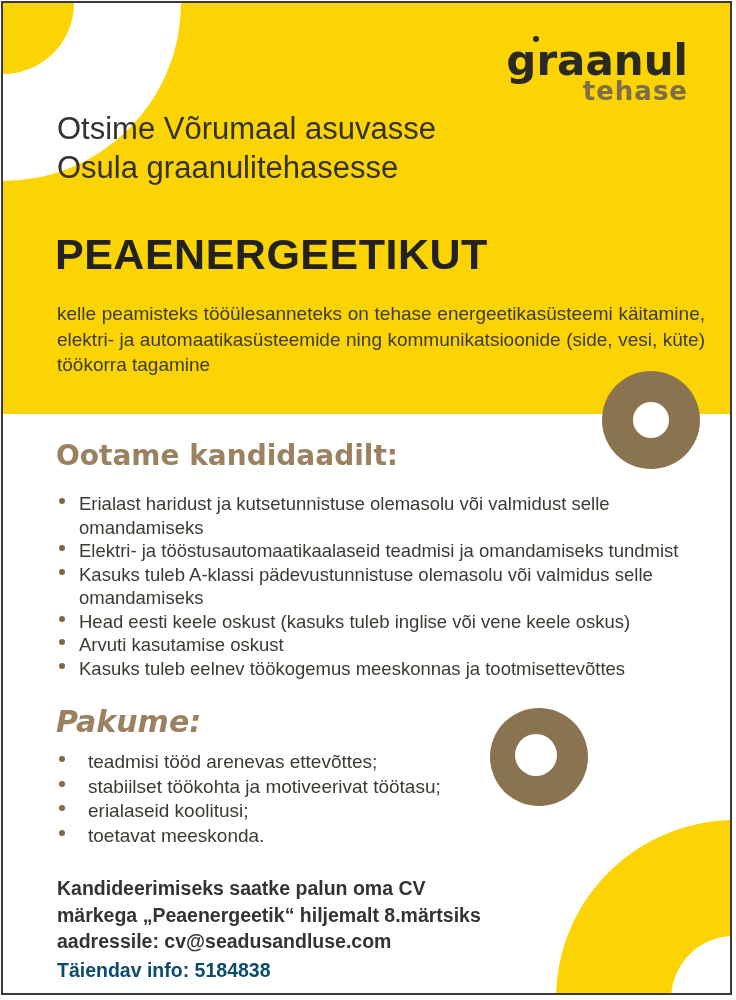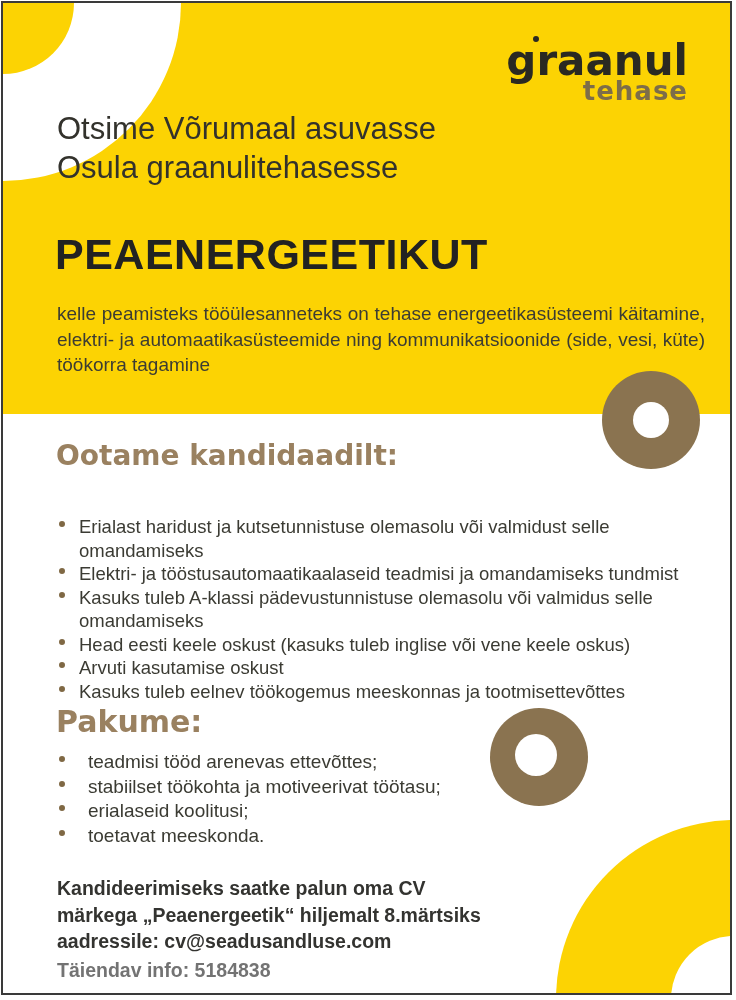--- a/index.html
+++ b/index.html
@@ -82,42 +82,42 @@
     position:absolute;left:668px;top:933px;width:126px;height:126px;
     border-radius:50%;background:#ffffff;z-index:1;
   }
   
   .section-heading{
     position:absolute;left:53px;z-index:3;
     font-family:"DejaVu Sans", sans-serif;
     font-weight:700;color:var(--heading-brown);
   }
   .heading-expect{top:436px;font-size:28px;}
-  .heading-offer{top:701px;font-size:30px;}
+  .heading-offer{top:701px;font-size:30px;font-style:italic;}
   ul.bullet-list{
     position:absolute;left:56px;z-index:3;list-style:none;
   }
   ul.bullet-list li{display:flex;align-items:flex-start;}
   .ring-bullet{
     flex:none;width:5px;height:5px;border:3.5px solid #7f6844;
     border-radius:50%;margin-top:6px;
   }
-  .list-expect{top:512px;width:664px;font-size:18.5px;line-height:23.5px;color:var(--ink);}
+  .list-expect{top:489px;width:664px;font-size:18.5px;line-height:23.5px;color:var(--ink);}
   .list-expect .ring-bullet{margin-right:14px;}
   .list-expect .li-text{width:630px;}
   .list-offer{top:747px;width:520px;font-size:19px;line-height:24.5px;color:var(--ink);}
   .list-offer .ring-bullet{margin-right:23px;}
   
   .application{
     position:absolute;left:54px;top:872px;z-index:3;
     font-size:19.5px;font-weight:700;color:#333330;line-height:26.5px;
   }
   .additional-info{
     position:absolute;left:54px;top:956px;z-index:3;
-    font-size:19.5px;font-weight:700;color:#737373;
+    font-size:19.5px;font-weight:700;color:#0c4a6e;
   }
 </style>
 </head>
 <body>
 
 <div class="page">
 
   <div class="header-band">
     <div class="tl-white-circle"></div>
     <div class="tl-yellow-circle"></div>

